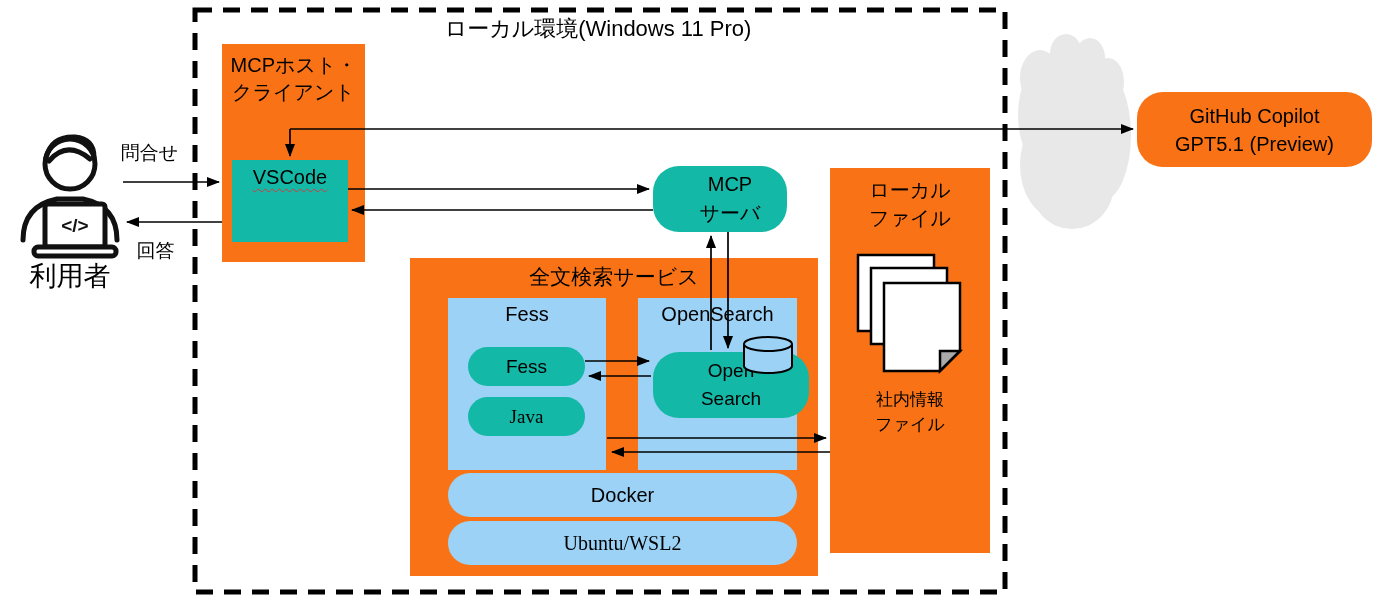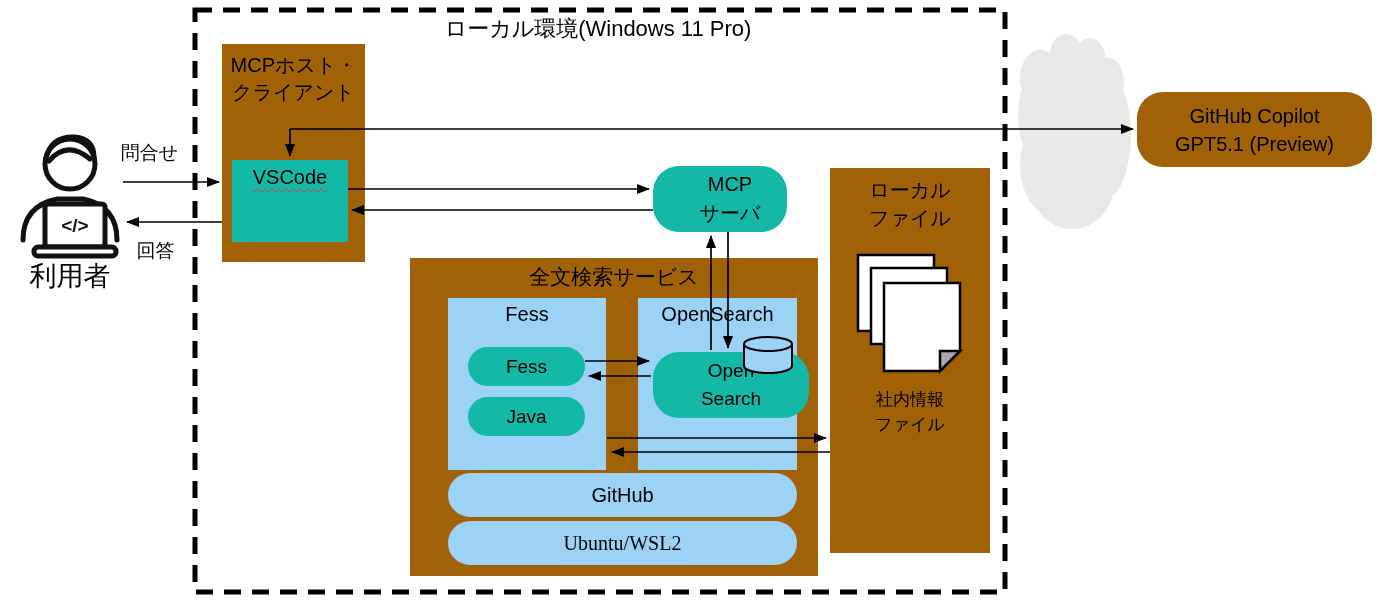--- a/index.html
+++ b/index.html
@@ -6,21 +6,21 @@
   .canvas{
     position:relative;
     width:1377px;height:603px;
     background:#ffffff;
     font-family:"Liberation Sans", sans-serif;
     color:#000;
     overflow:hidden;
   }
   svg.layer{position:absolute;left:0;top:0;width:1377px;height:603px;pointer-events:none;}
   .box{position:absolute;box-sizing:border-box;}
-  .light{background:#a16207;}
+  .light{background:#f97316;}
   .medium{background:#9CD2F6;}
   .dark{background:#14b8a6;}
   .pre{white-space:pre-line;}
   .ctr{text-align:center;}
   .flexc{display:flex;align-items:center;justify-content:center;border-radius:26px;}
   .lbl{position:absolute;}
   .env-title{position:absolute;left:383px;top:14px;width:430px;text-align:center;font-size:22px;}
   .host-label{padding-top:8px;font-size:20px;line-height:1.35;}
   .vscode-text{display:inline-block;margin-top:6px;font-size:20px;
     text-decoration-line:underline;text-decoration-style:wavy;
@@ -90,39 +90,39 @@
   <div class="box light" style="left:410px;top:258px;width:408px;height:318px;">
     <div class="ft-title ctr">全文検索サービス</div>
   </div>
 
   <div class="box medium" style="left:448px;top:298px;width:158px;height:172px;">
     <div class="group-label ctr">Fess</div>
   </div>
   <div class="box dark flexc inner-label" style="left:468px;top:347px;width:117px;height:39px;">
     <span>Fess</span>
   </div>
-  <div class="box dark flexc inner-label" style="left:468px;top:397px;width:117px;height:39px;">
+  <div class="box dark flexc inner-label" style="left:468px;top:397px;width:117px;height:39px;font-family:Liberation Serif, serif;">
     <span>Java</span>
   </div>
 
   <div class="box medium" style="left:638px;top:298px;width:159px;height:172px;">
     <div class="group-label ctr">OpenSearch</div>
   </div>
   <div class="box dark flexc" style="left:653px;top:352px;width:156px;height:66px;">
     <div class="inner-label pre ctr" style="line-height:1.45;">Open
 Search</div>
   </div>
 
   <svg class="layer" style="left:741px;top:336px;width:54px;height:40px;" viewBox="0 0 54 40">
     <path d="M3,8 V30 A24,7 0 0 0 51,30 V8" fill="#9CD2F6" stroke="#000" stroke-width="2"></path>
     <ellipse cx="27" cy="8" rx="24" ry="7" fill="#9CD2F6" stroke="#000" stroke-width="2"></ellipse>
   </svg>
 
   <div class="box medium flexc bar-label" style="left:448px;top:473px;width:349px;height:44px;">
-    <span>GitHub</span>
+    <span>Docker</span>
   </div>
   <div class="box medium flexc bar-label" style="left:448px;top:521px;width:349px;height:44px;font-family:Liberation Serif, serif;">
     <span>Ubuntu/WSL2</span>
   </div>
 
   <div class="box light" style="left:830px;top:168px;width:160px;height:385px;">
     <div class="lf-title pre ctr">ローカル
 ファイル</div>
   </div>
   <svg class="layer" style="left:856px;top:253px;width:110px;height:122px;" viewBox="0 0 110 122">

